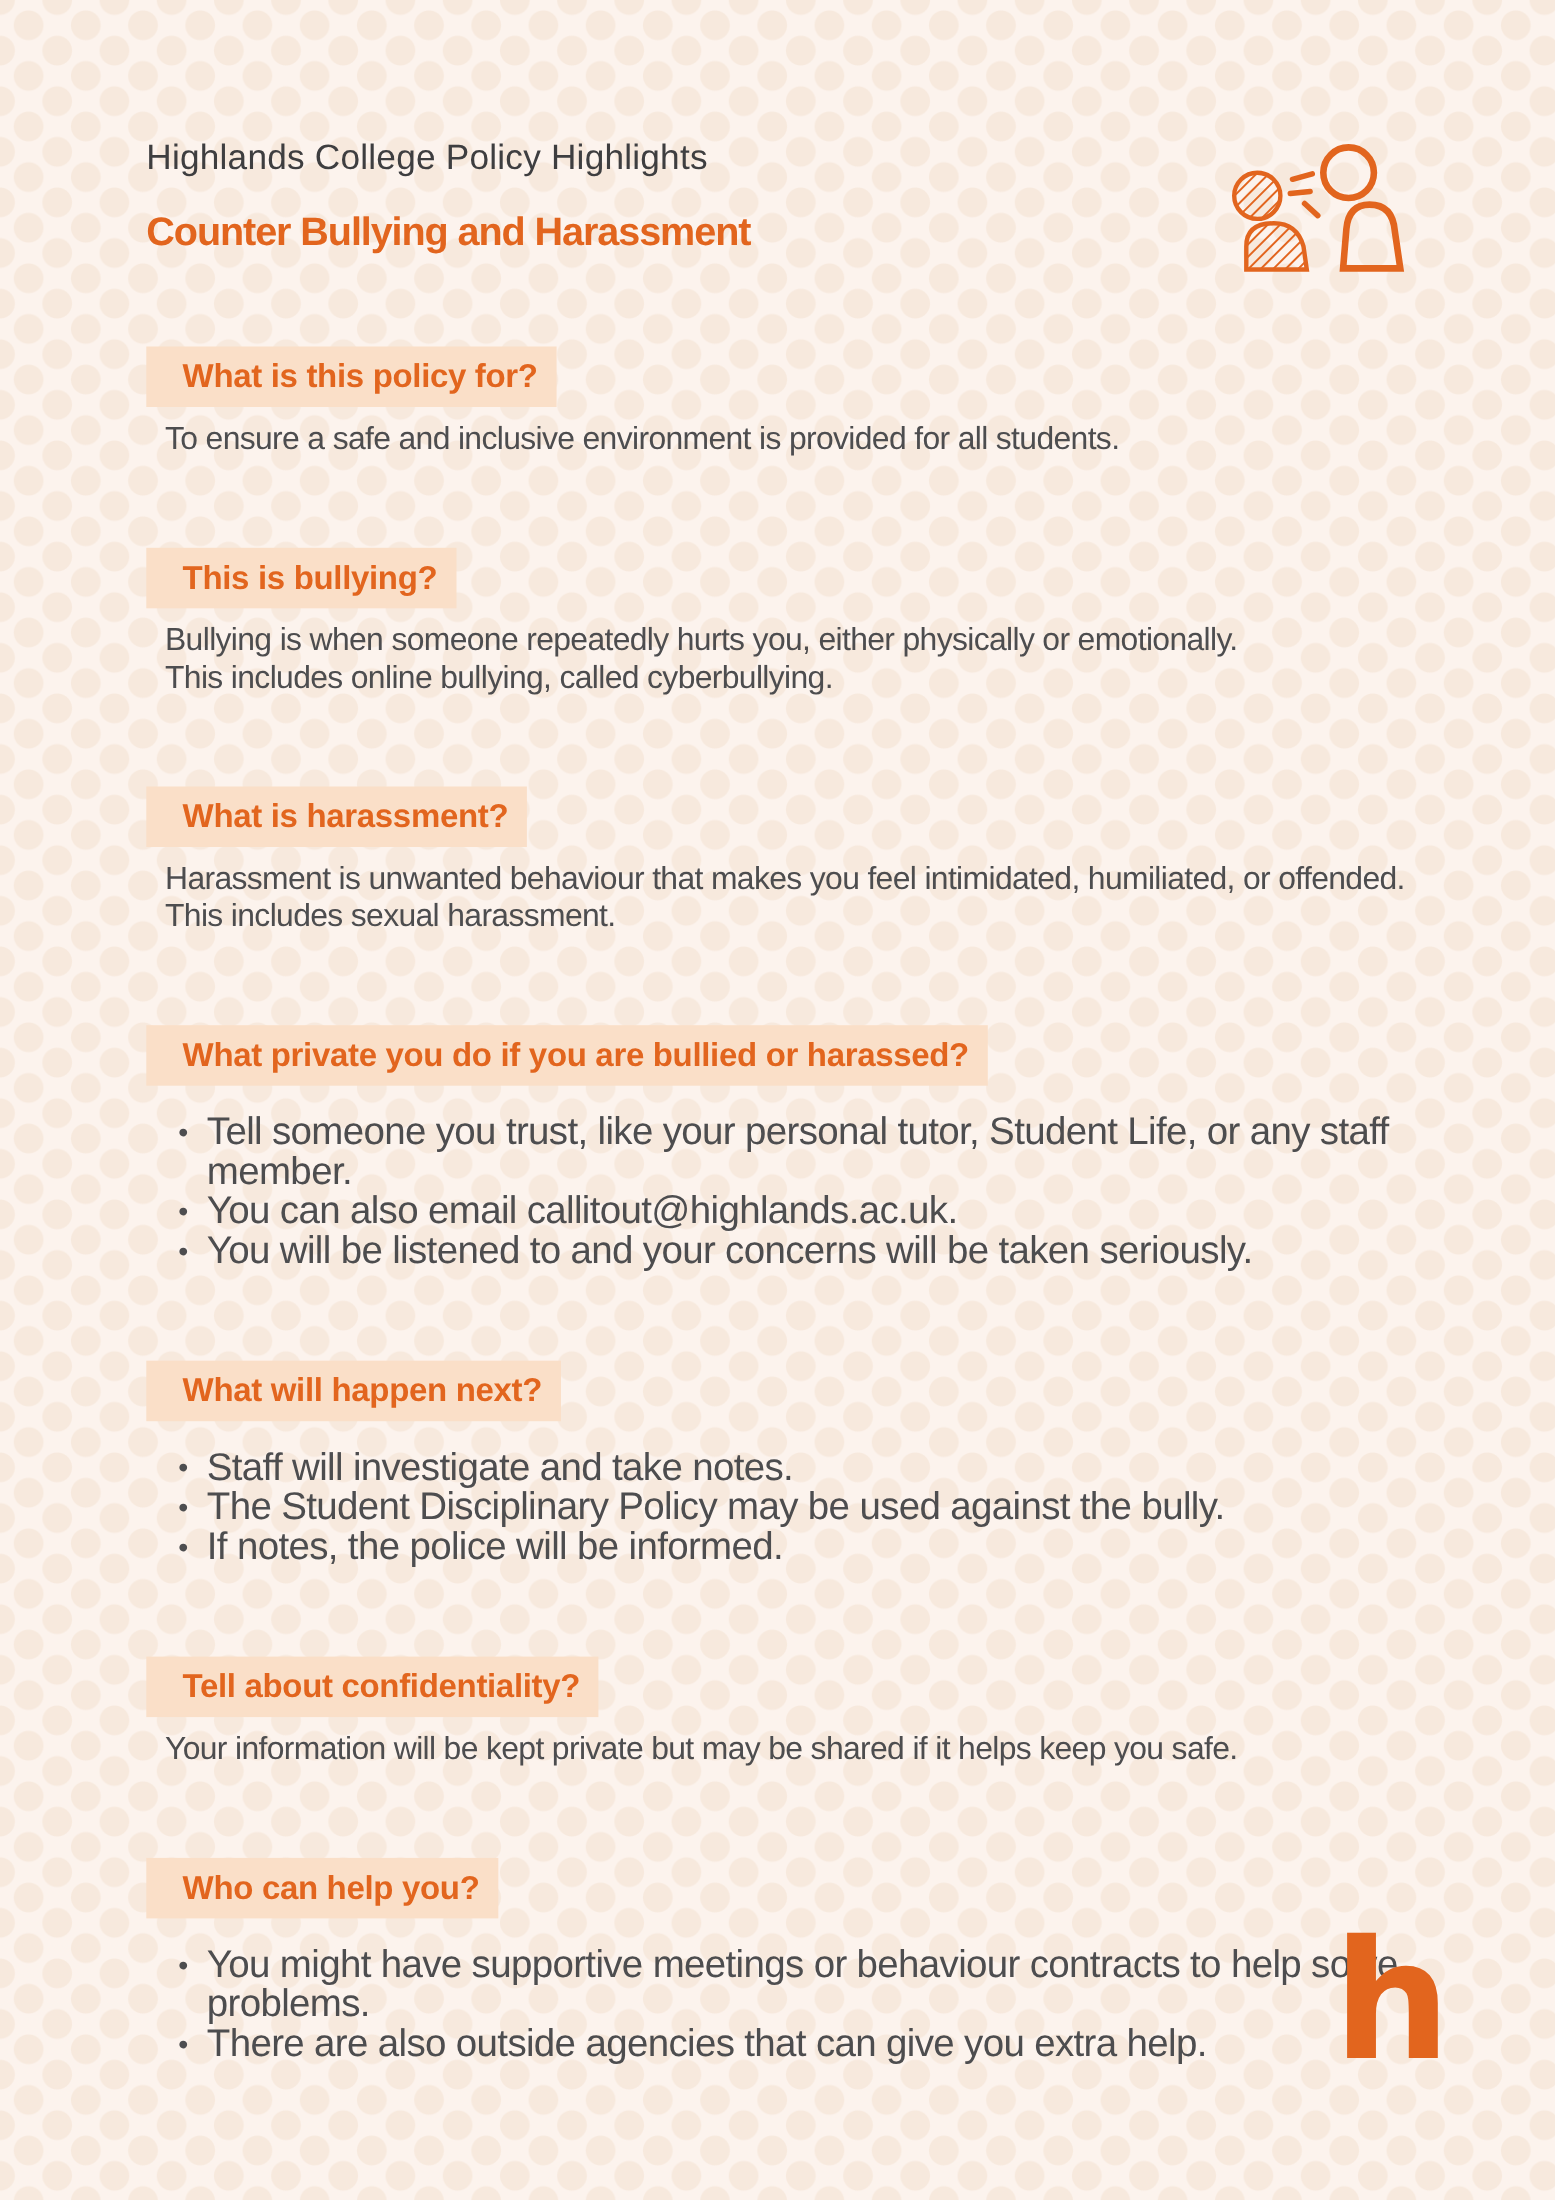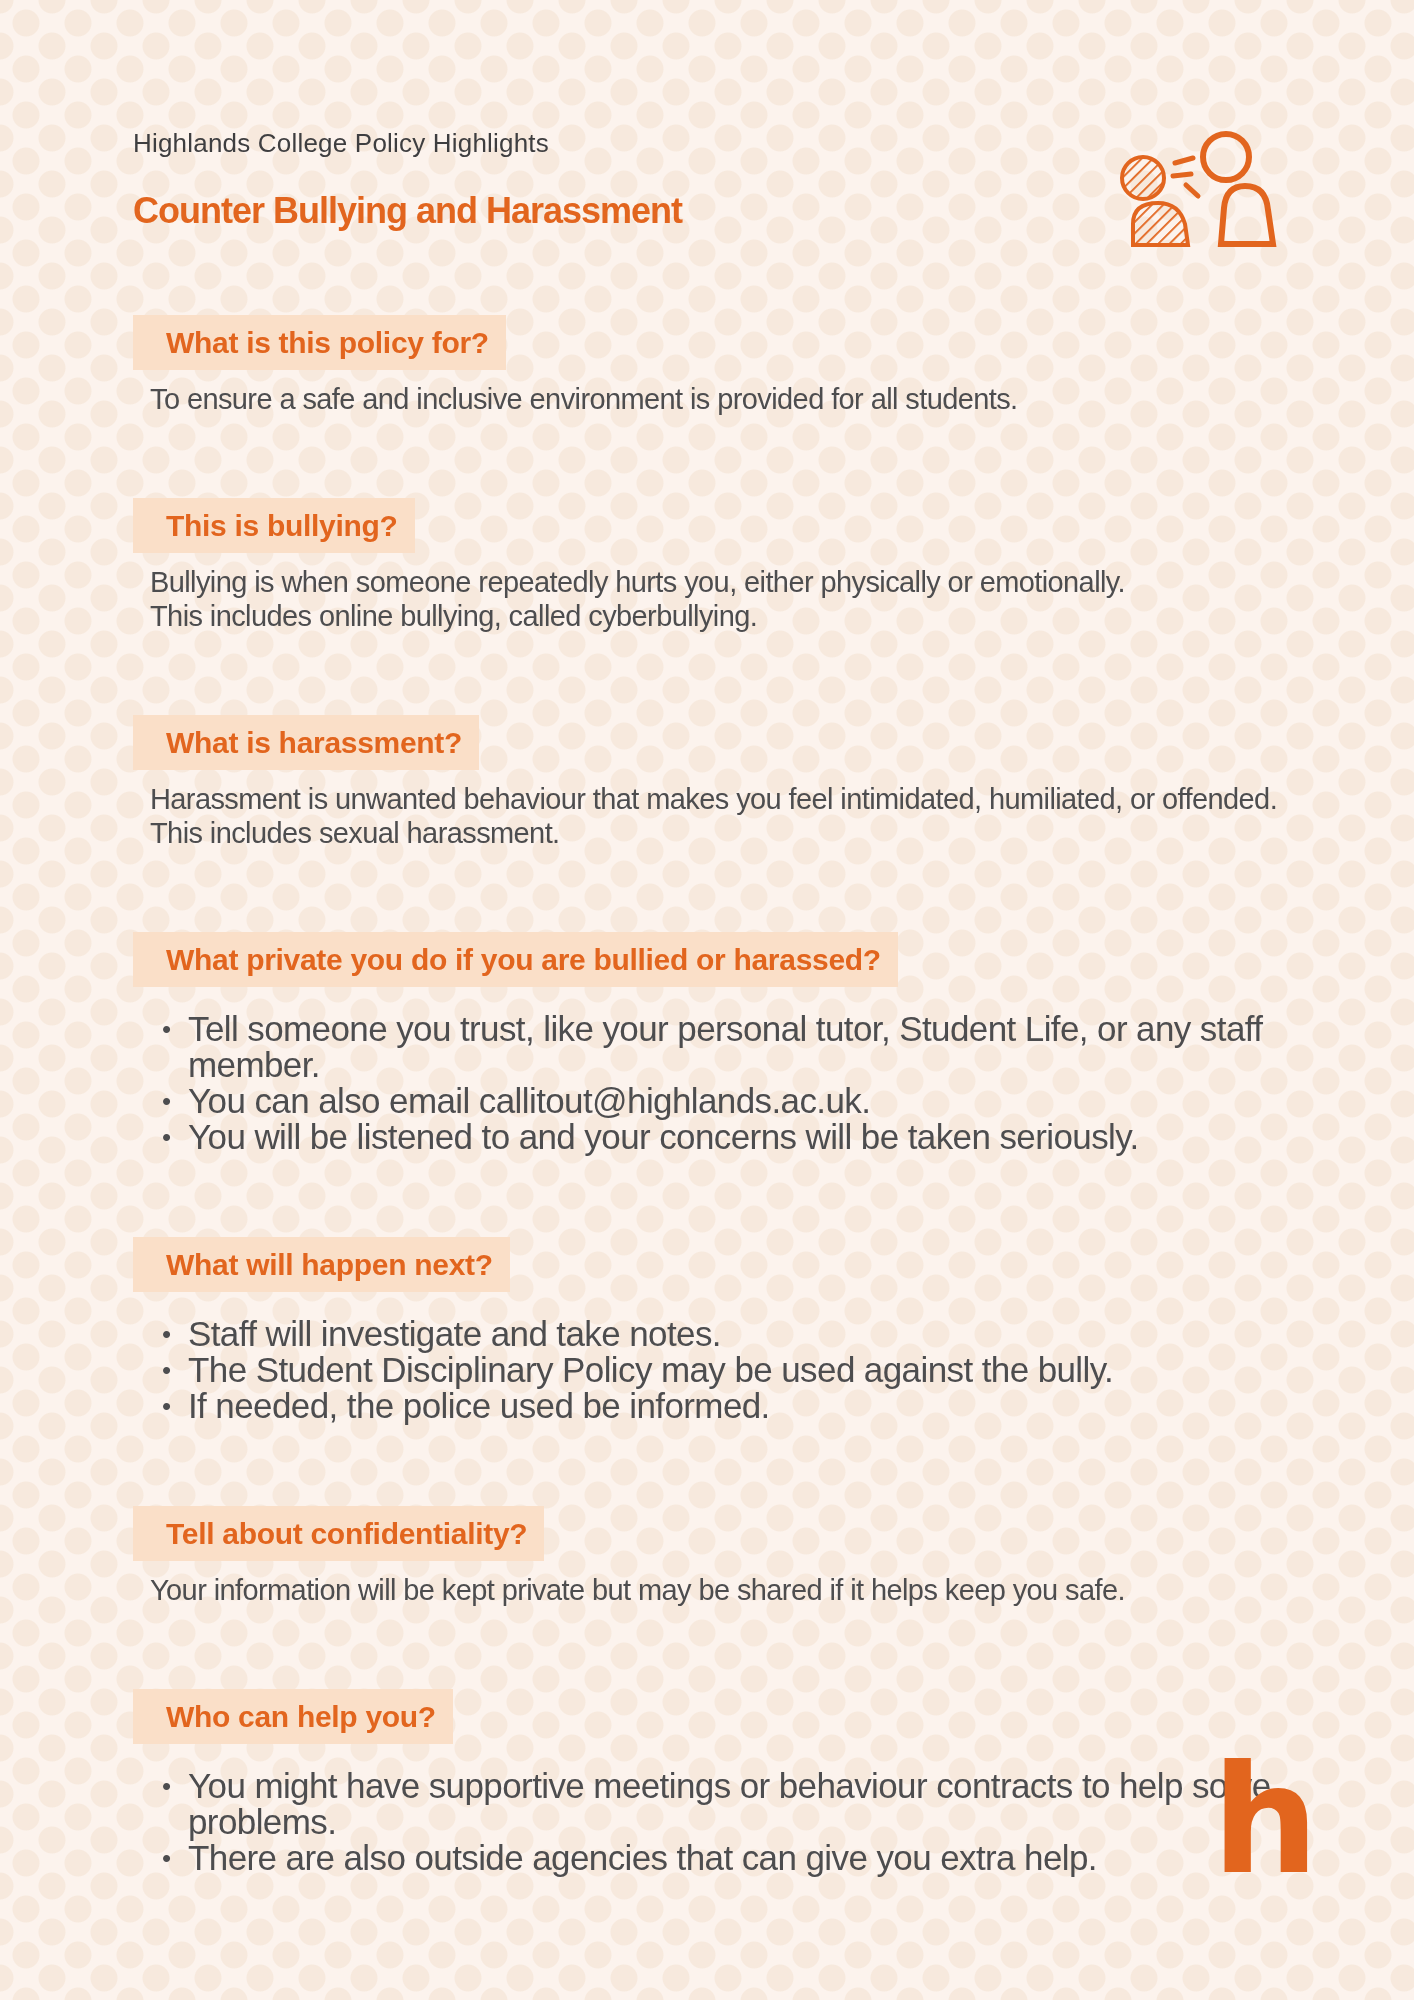--- a/index.html
+++ b/index.html
@@ -12,21 +12,21 @@
     overflow: hidden;
     background-color: var(--page-bg, #FCF3ED);
     background-image:
       radial-gradient(circle, var(--dot-color, #F7E9DD) 13px, transparent 14px),
       radial-gradient(circle, var(--dot-color, #F7E9DD) 13px, transparent 14px);
     background-size: 52px 46px, 52px 46px;
     background-position: 0 0, 26px 23px;
     font-family: "Liberation Sans", sans-serif;
   }
   .eyebrow {
-    font-size: 26px;
+    font-size: 32px;
     line-height: 30px;
     letter-spacing: 0.2px;
     color: var(--eyebrow-color, #3E3E40);
   }
   .title {
     margin-top: 24px;
     max-width: 640px;
     font-size: 36px;
     line-height: 58px;
     font-weight: bold;
@@ -149,21 +149,21 @@
         <li>You can also email callitout@highlands.ac.uk.</li>
         <li>You will be listened to and your concerns will be taken seriously.</li>
       </ul>
     </div>
 
     <div class="section">
       <div class="sec-head">What will happen next?</div>
       <ul>
         <li>Staff will investigate and take notes.</li>
         <li>The Student Disciplinary Policy may be used against the bully.</li>
-        <li>If needed, the police used be informed.</li>
+        <li>If notes, the police will be informed.</li>
       </ul>
     </div>
 
     <div class="section">
       <div class="sec-head">Tell about confidentiality?</div>
       <p>Your information will be kept private but may be shared if it helps keep you safe.</p>
     </div>
 
     <div class="section">
       <div class="sec-head">Who can help you?</div>

